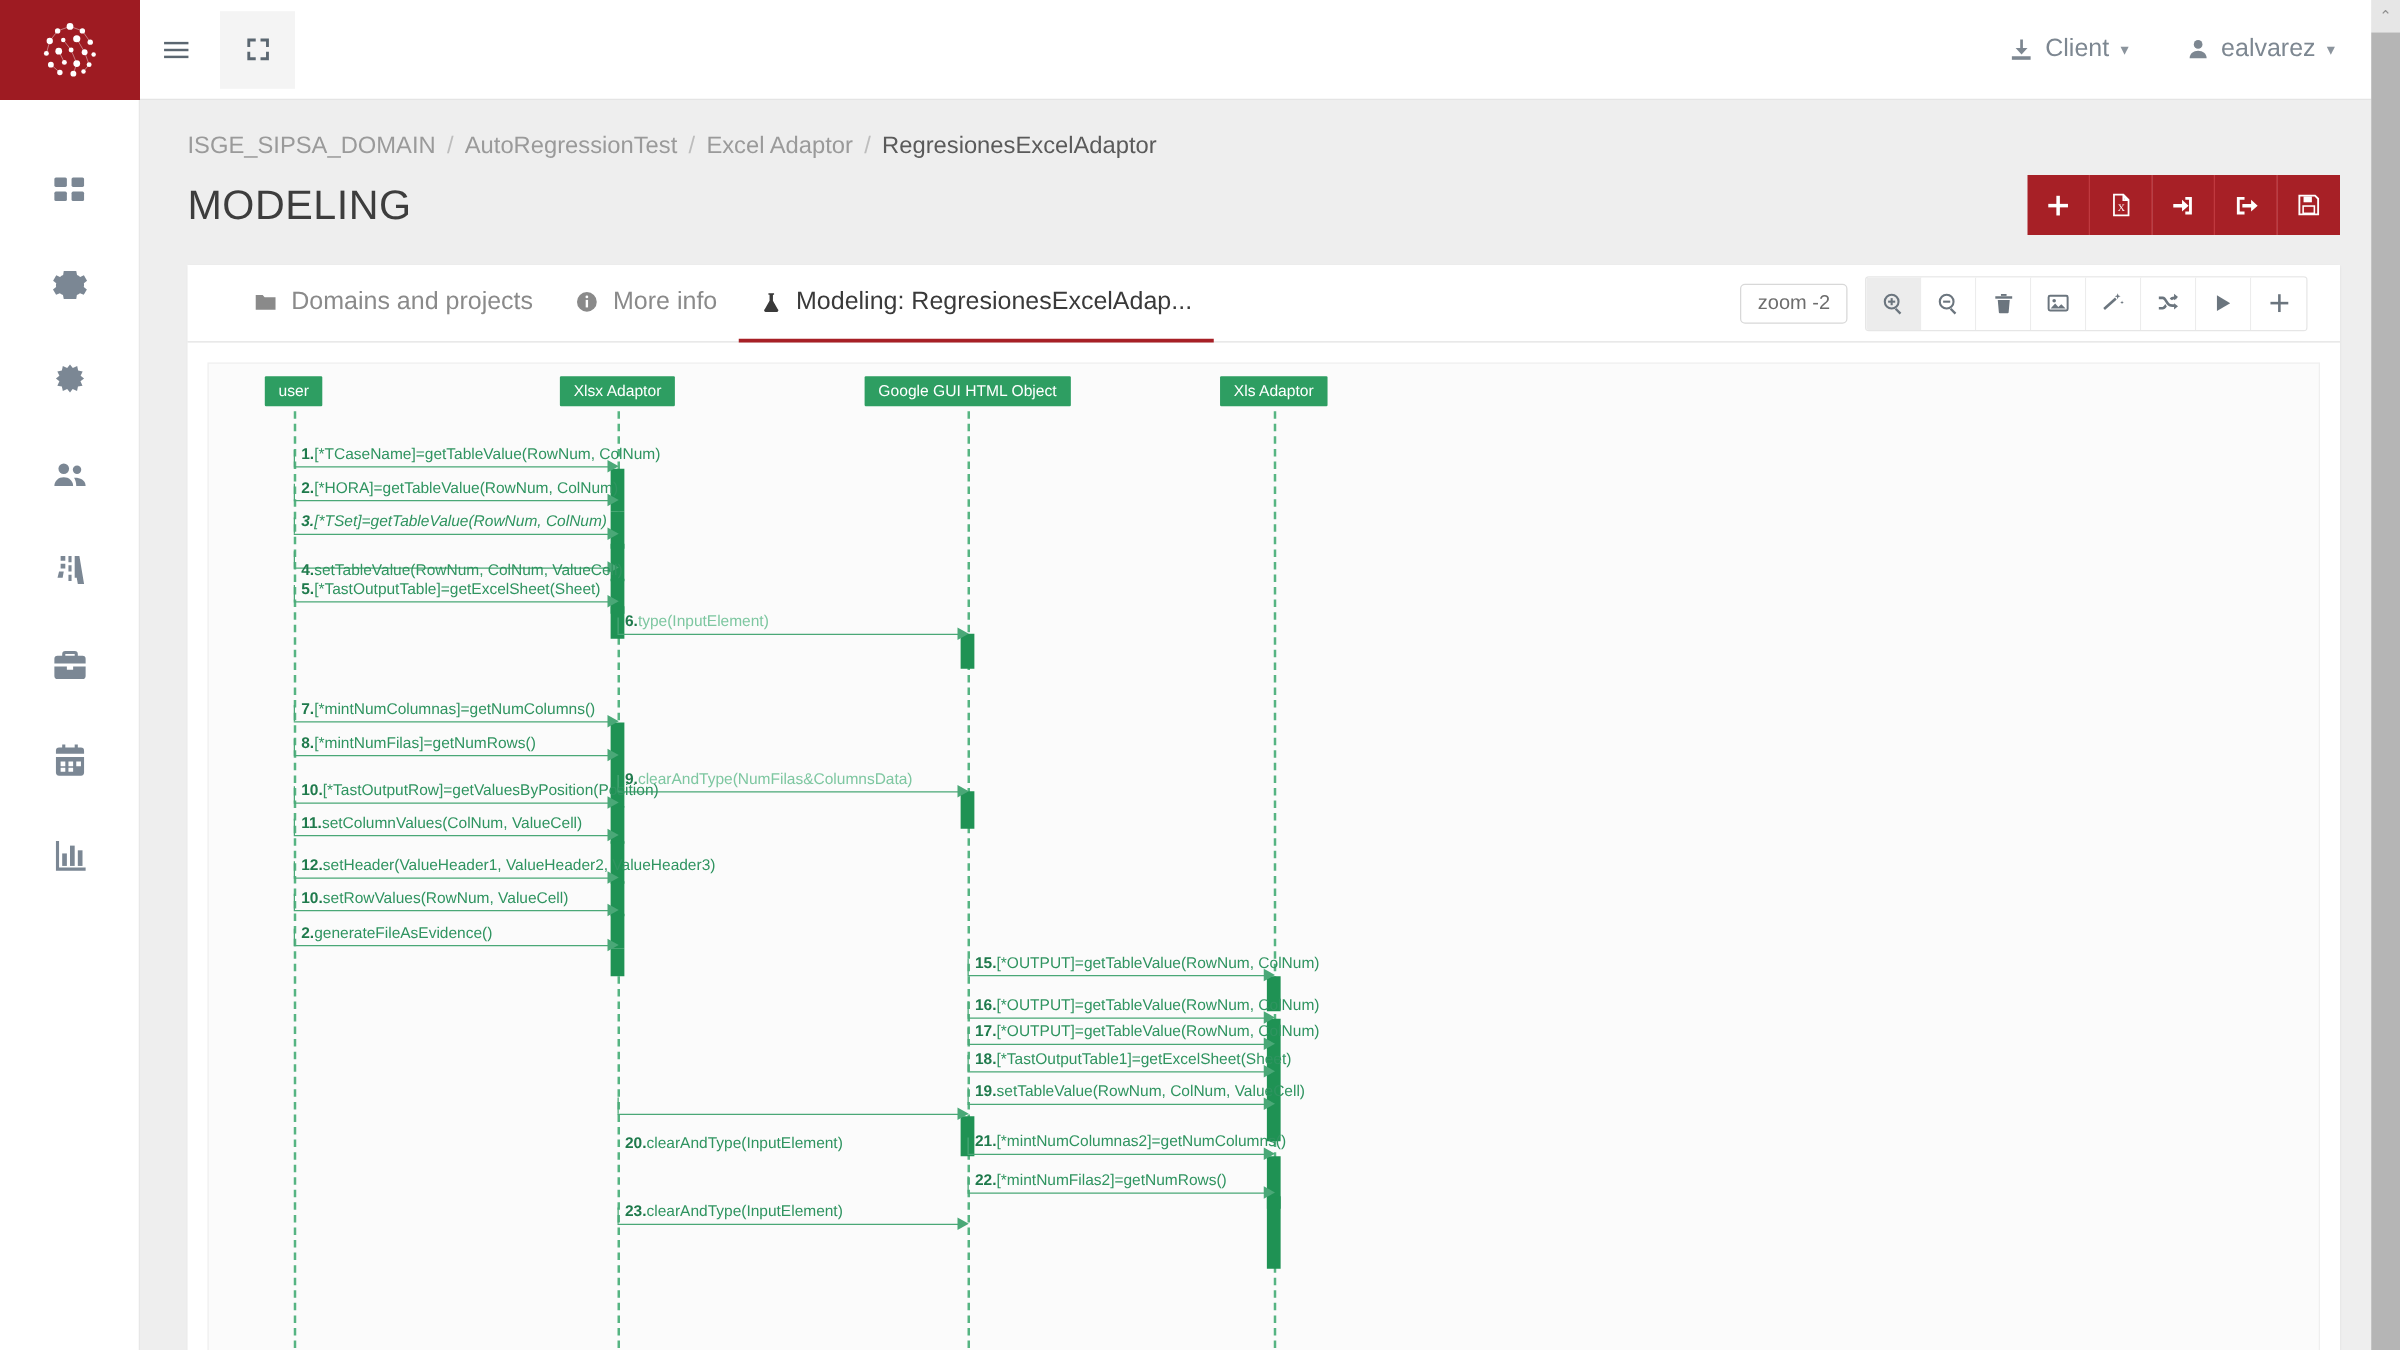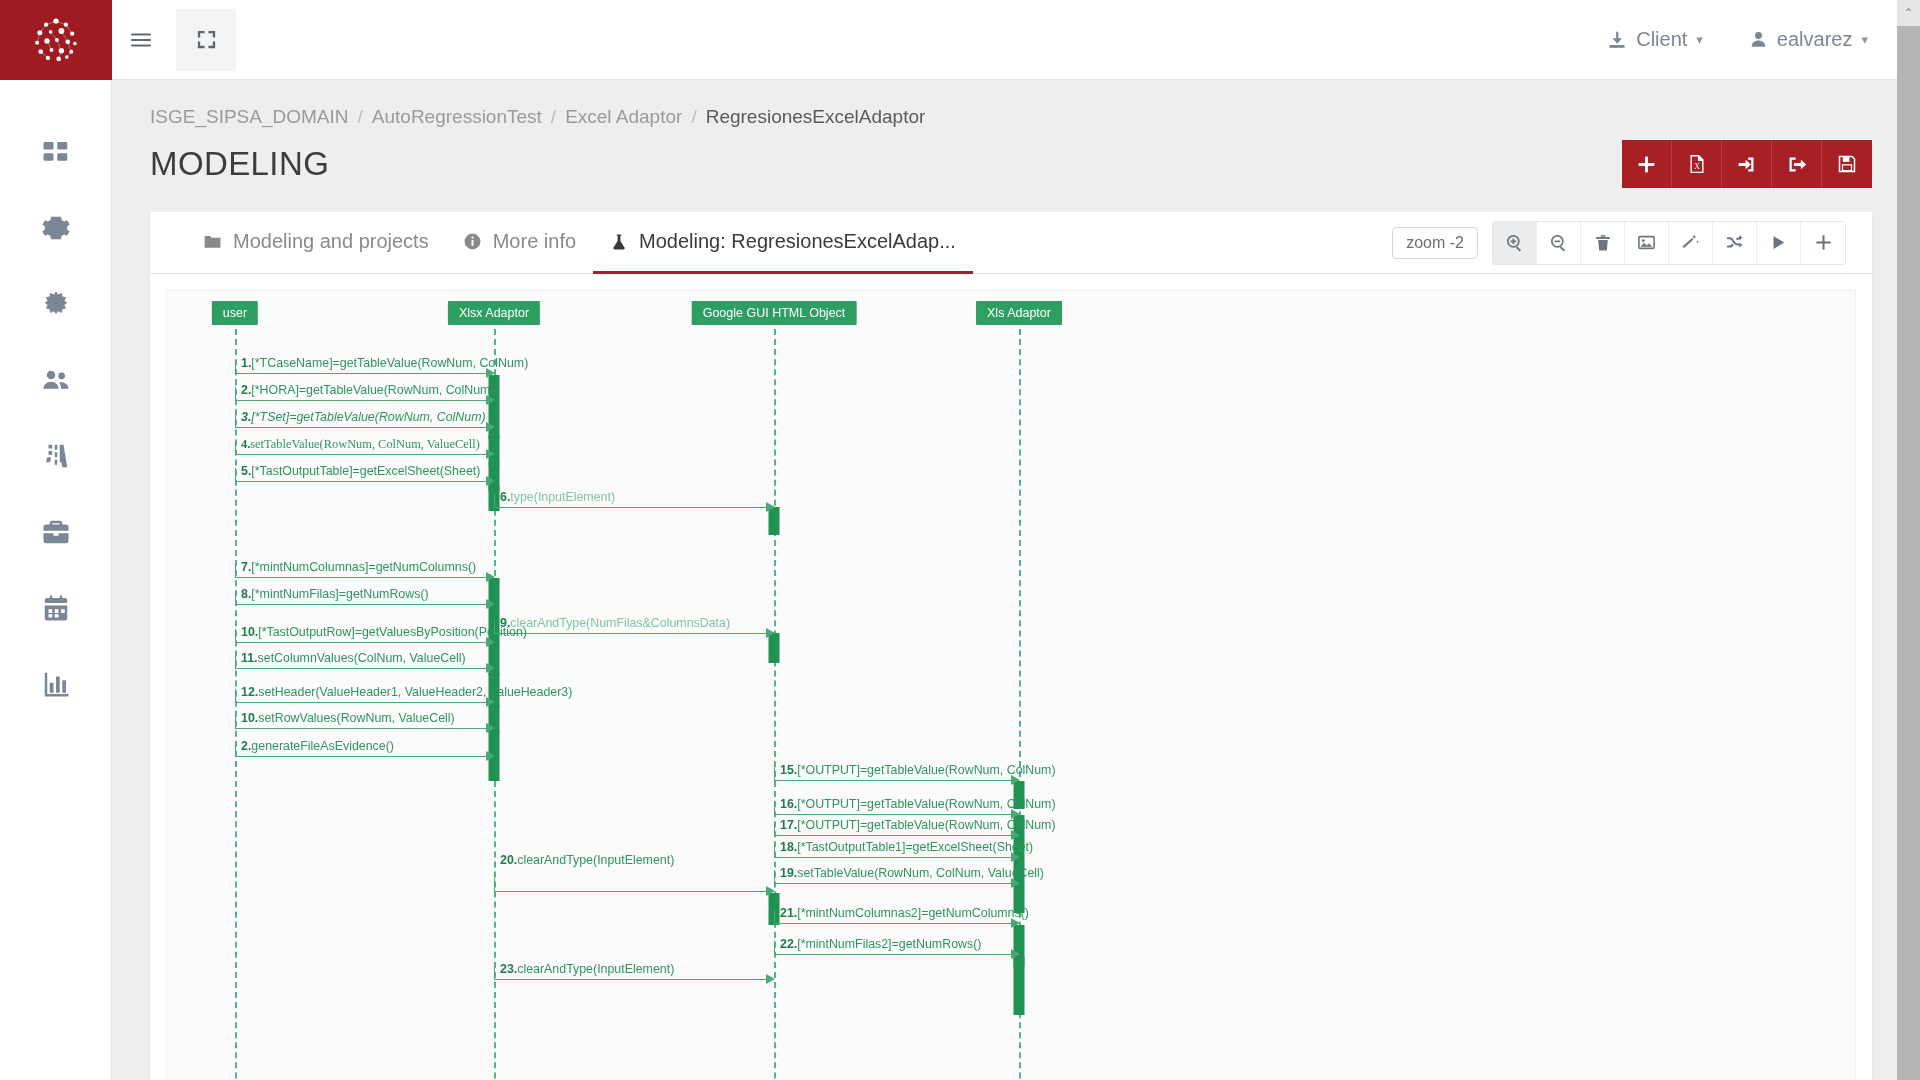--- a/index.html
+++ b/index.html
@@ -309,21 +309,21 @@
         </div>
       </div>
     </div>
 
     <div class="card">
       <div class="tabrow">
         <div class="tab">
           <svg width="19" height="19" viewBox="0 0 24 24">
               <path d="M2 5h7l2 2.4h11V20H2z"></path>
             </svg>
-          <span>Modeling and projects</span>
+          <span>Domains and projects</span>
         </div>
         <div class="tab">
           <svg width="19" height="19" viewBox="0 0 24 24">
               <circle cx="12" cy="12" r="10"></circle>
               <rect x="10.8" y="10" width="2.4" height="7.6" fill="#fff"></rect>
               <circle cx="12" cy="7" r="1.4" fill="#fff"></circle>
             </svg>
           <span>More info</span>
         </div>
         <div class="tab active">
@@ -431,21 +431,21 @@
           <div class="msg-line" style="left: 68px; top: 109px; width: 252px;"></div>
           <div class="msg-arrow r" style="left: 319px; top: 104px;"></div>
           <div class="msg-label" style="left: 74px; top: 92px;"><b>2.</b>[*HORA]=getTableValue(RowNum, ColNum)</div>
           <div class="msg-tick" style="left: 68px; top: 123px;"></div>
           <div class="msg-line" style="left: 68px; top: 136px; width: 252px;"></div>
           <div class="msg-arrow r" style="left: 319px; top: 131px;"></div>
           <div class="msg-label" style="left: 74px; top: 119px; font-style: italic;"><b>3.</b>[*TSet]=getTableValue(RowNum, ColNum)</div>
           <div class="msg-tick" style="left: 68px; top: 150px;"></div>
           <div class="msg-line" style="left: 68px; top: 163px; width: 252px;"></div>
           <div class="msg-arrow r" style="left: 319px; top: 158px;"></div>
-          <div class="msg-label" style="left: 74px; top: 146px; font-family: Liberation Serif, serif;"><b>4.</b>setTableValue(RowNum, ColNum, ValueCell)</div>
+          <div class="msg-label" style="left: 74px; top: 158px;"><b>4.</b>setTableValue(RowNum, ColNum, ValueCell)</div>
           <div class="msg-tick" style="left: 68px; top: 177px;"></div>
           <div class="msg-line" style="left: 68px; top: 190px; width: 252px;"></div>
           <div class="msg-arrow r" style="left: 319px; top: 185px;"></div>
           <div class="msg-label" style="left: 74px; top: 173px;"><b>5.</b>[*TastOutputTable]=getExcelSheet(Sheet)</div>
           <div class="msg-tick" style="left: 327px; top: 203px;"></div>
           <div class="msg-line" style="left: 327px; top: 216px; width: 273px;"></div>
           <div class="msg-arrow r" style="left: 599px; top: 211px;"></div>
           <div class="msg-label faded" style="left: 333px; top: 199px;"><b>6.</b>type(InputElement)</div>
           <div class="msg-tick" style="left: 68px; top: 273px;"></div>
           <div class="msg-line" style="left: 68px; top: 286px; width: 252px;"></div>
@@ -495,21 +495,21 @@
           <div class="msg-line" style="left: 607px; top: 566px; width: 238px;"></div>
           <div class="msg-arrow r" style="left: 844px; top: 561px;"></div>
           <div class="msg-label" style="left: 613px; top: 549px;"><b>18.</b>[*TastOutputTable1]=getExcelSheet(Sheet)</div>
           <div class="msg-tick" style="left: 607px; top: 579px;"></div>
           <div class="msg-line" style="left: 607px; top: 592px; width: 238px;"></div>
           <div class="msg-arrow r" style="left: 844px; top: 587px;"></div>
           <div class="msg-label" style="left: 613px; top: 575px;"><b>19.</b>setTableValue(RowNum, ColNum, ValueCell)</div>
           <div class="msg-tick" style="left: 327px; top: 587px;"></div>
           <div class="msg-line" style="left: 327px; top: 600px; width: 273px;"></div>
           <div class="msg-arrow r" style="left: 599px; top: 595px;"></div>
-          <div class="msg-label" style="left: 333px; top: 562px;"><b>20.</b>clearAndType(InputElement)</div>
+          <div class="msg-label" style="left: 333px; top: 616px;"><b>20.</b>clearAndType(InputElement)</div>
           <div class="msg-tick" style="left: 607px; top: 619px;"></div>
           <div class="msg-line" style="left: 607px; top: 632px; width: 238px;"></div>
           <div class="msg-arrow r" style="left: 844px; top: 627px;"></div>
           <div class="msg-label" style="left: 613px; top: 615px;"><b>21.</b>[*mintNumColumnas2]=getNumColumns()</div>
           <div class="msg-tick" style="left: 607px; top: 650px;"></div>
           <div class="msg-line" style="left: 607px; top: 663px; width: 238px;"></div>
           <div class="msg-arrow r" style="left: 844px; top: 658px;"></div>
           <div class="msg-label" style="left: 613px; top: 646px;"><b>22.</b>[*mintNumFilas2]=getNumRows()</div>
           <div class="msg-tick" style="left: 327px; top: 675px;"></div>
           <div class="msg-line" style="left: 327px; top: 688px; width: 273px;"></div>

